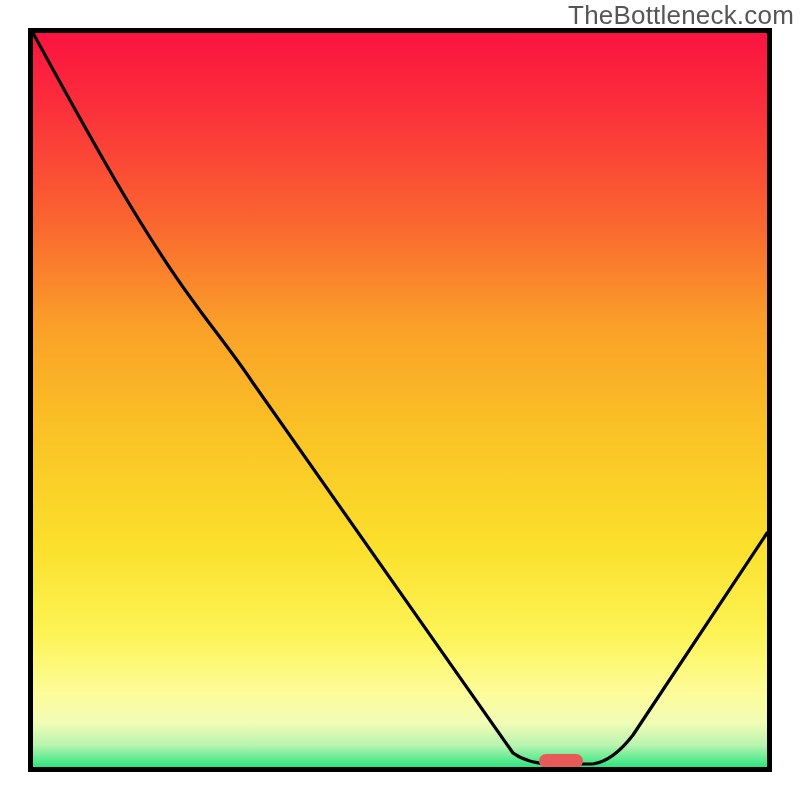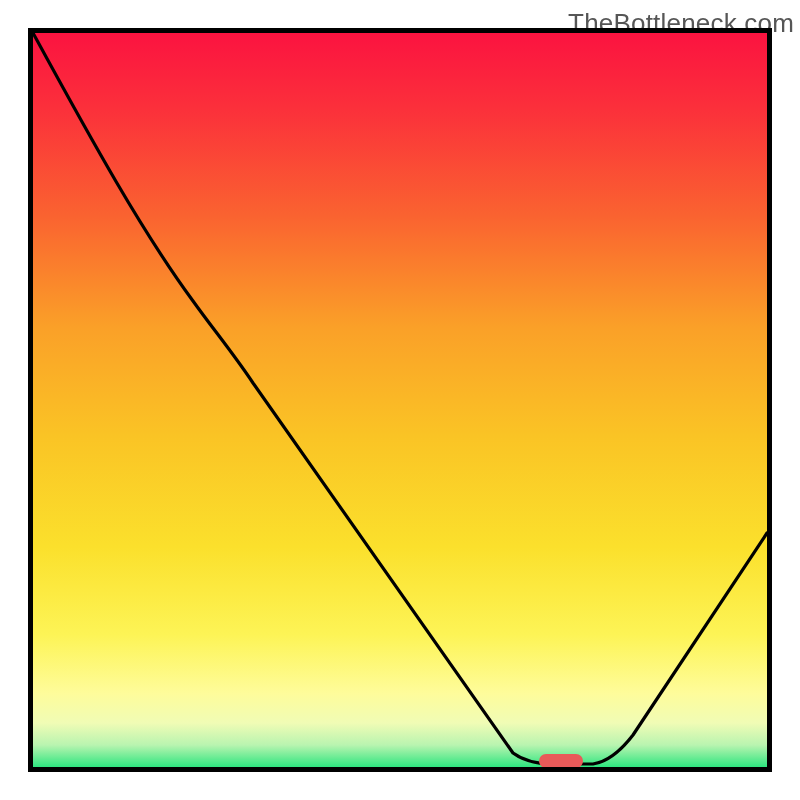--- a/index.html
+++ b/index.html
@@ -10,21 +10,21 @@
     background: #ffffff;
     overflow: hidden;
   }
   .stage {
     position: relative;
     width: 800px;
     height: 800px;
   }
   .watermark {
     position: absolute;
-    top: 8px;
+    top: 0;
     right: 6px;
     font-family: Arial, Helvetica, sans-serif;
     font-size: 26px;
     color: #565656;
     letter-spacing: 0.2px;
     user-select: none;
   }
   .frame {
     position: absolute;
     left: 28px;

